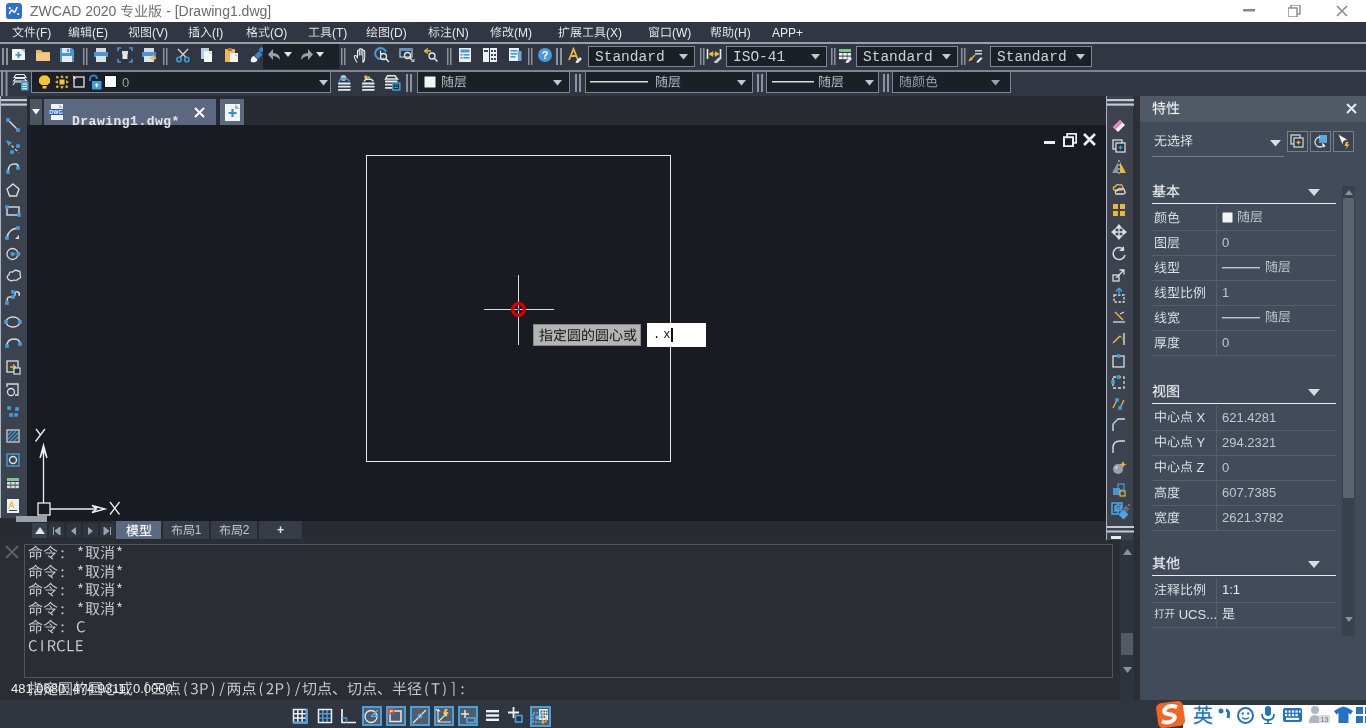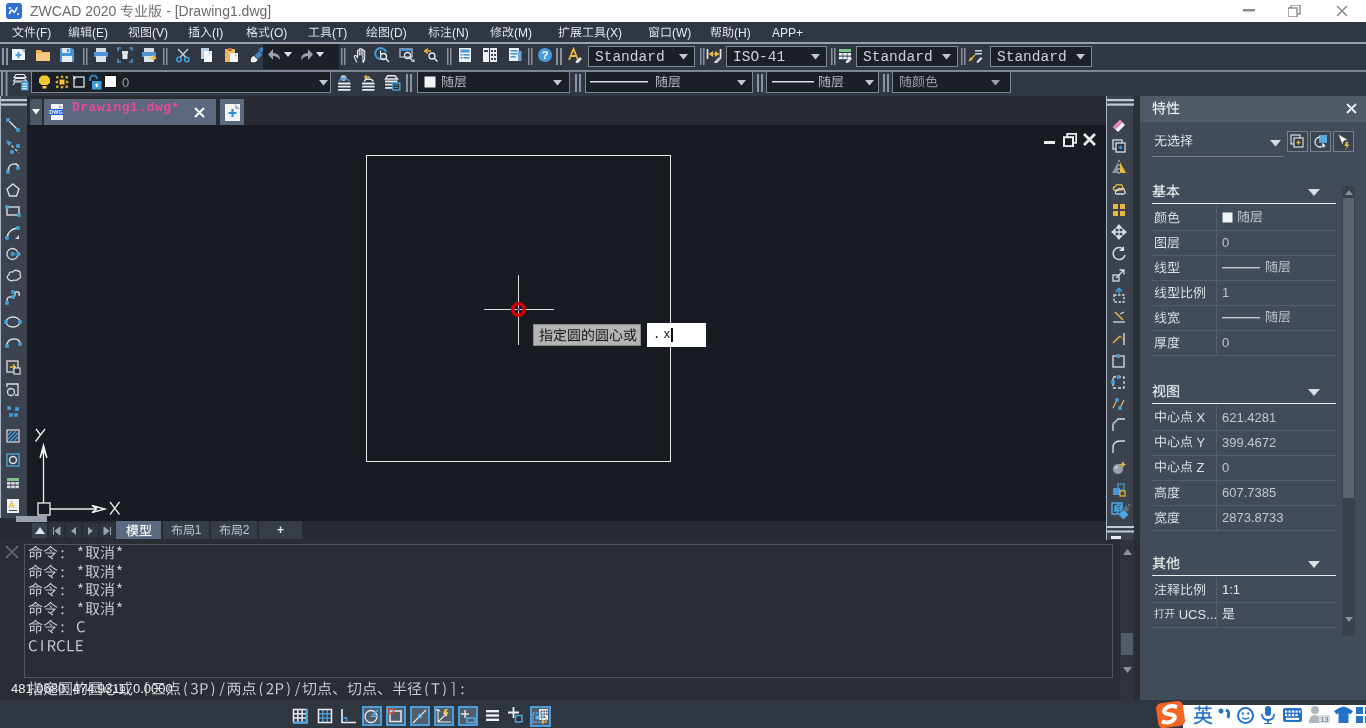--- a/index.html
+++ b/index.html
@@ -573,21 +573,21 @@
       <path d="M0 0 h8 l-4 5.5z" fill="#f2f4f6"></path>
     </svg>
   </div>
 <div style="position:absolute;left:44px;top:99px;width:172px;height:26px;background:#5b6880"></div>
 <svg style="position:absolute;left:49px;top:104px;" width="17" height="17" viewBox="0 0 17 17">
     <rect x="2" y="0" width="12" height="16" fill="#f2f4f6"></rect>
     <path d="M10 0 l4 4 h-4z" fill="#b9c2cc"></path>
     <rect x="0" y="5" width="14" height="6" fill="#1d5ad2"></rect>
     <text x="7" y="10" font-family="Liberation Sans" font-size="5.5" font-weight="bold" fill="#fff" text-anchor="middle">DWG</text>
   </svg>
-<div style="position:absolute;left:72px;top:100px;white-space:pre;font:700 13px 'Liberation Mono';color:#ec4899;letter-spacing:0.5px">Drawing1.dwg*</div>
+<div style="position:absolute;left:72px;top:114px;white-space:pre;font:700 13px 'Liberation Mono';color:#e5e5e5;letter-spacing:0.5px">Drawing1.dwg*</div>
 <svg style="position:absolute;left:194px;top:107px;" width="11" height="11" viewBox="0 0 11 11">
     <path d="M1 1 L10 10 M10 1 L1 10" stroke="#fff" stroke-width="2"></path>
   </svg>
 <div style="position:absolute;left:220px;top:99px;width:24px;height:26px;background:#5c6a7d;display:flex;align-items:center;justify-content:center">
     <svg width="19" height="19" viewBox="0 0 19 19">
       <rect x="2" y="1" width="15" height="17" fill="#f2f4f6"></rect>
       <path d="M12 1 l5 5 h-5z" fill="#aeb8c4"></path>
       <path d="M9.5 6 v8 M5.5 10 h8" stroke="#2f8fd8" stroke-width="2.2"></path>
     </svg>
   </div>
@@ -1269,21 +1269,21 @@
 <div style="position:absolute;left:1154px;top:435px;width:63px;overflow:hidden;display:flex;align-items:flex-start;white-space:nowrap">
     <svg style="vertical-align:top;" width="39.0" height="13" viewBox="0 -880 3000 1000" fill="#dde2e8">
       <use href="#g4e2d" transform="translate(0,0) scale(1,-1)"></use>
       <use href="#g5fc3" transform="translate(1000,0) scale(1,-1)"></use>
       <use href="#g70b9" transform="translate(2000,0) scale(1,-1)"></use>
     </svg>
     <span style="font:13px 'Liberation Sans';color:#dde2e8">&nbsp;Y</span>
   </div>
 <div style="position:absolute;left:1216px;top:431px;width:1px;height:24px;background:#555f6b"></div>
 <div style="position:absolute;left:1222px;top:435px;display:flex;align-items:flex-start">
-    <span style="font:13px 'Liberation Sans';color:#c0c7cf">399.4672</span>
+    <span style="font:13px 'Liberation Sans';color:#c0c7cf">294.2321</span>
   </div>
 <div style="position:absolute;left:1152px;top:480px;width:184px;height:1px;background:#555f6b"></div>
 <div style="position:absolute;left:1154px;top:460px;width:63px;overflow:hidden;display:flex;align-items:flex-start;white-space:nowrap">
     <svg style="vertical-align:top;" width="39.0" height="13" viewBox="0 -880 3000 1000" fill="#dde2e8">
       <use href="#g4e2d" transform="translate(0,0) scale(1,-1)"></use>
       <use href="#g5fc3" transform="translate(1000,0) scale(1,-1)"></use>
       <use href="#g70b9" transform="translate(2000,0) scale(1,-1)"></use>
     </svg>
     <span style="font:13px 'Liberation Sans';color:#dde2e8">&nbsp;Z</span>
   </div>
@@ -1300,21 +1300,21 @@
 <div style="position:absolute;left:1222px;top:485px;display:flex;align-items:flex-start">
     <span style="font:13px 'Liberation Sans';color:#c0c7cf">607.7385</span>
   </div>
 <div style="position:absolute;left:1152px;top:530px;width:184px;height:1px;background:#555f6b"></div>
 <svg style="position:absolute;left:1154px;top:511px;" width="26.0" height="13" viewBox="0 -880 2000 1000" fill="#dde2e8">
     <use href="#g5bbd" transform="translate(0,0) scale(1,-1)"></use>
     <use href="#g5ea6" transform="translate(1000,0) scale(1,-1)"></use>
   </svg>
 <div style="position:absolute;left:1216px;top:506px;width:1px;height:24px;background:#555f6b"></div>
 <div style="position:absolute;left:1222px;top:510px;display:flex;align-items:flex-start">
-    <span style="font:13px 'Liberation Sans';color:#c0c7cf">2873.8733</span>
+    <span style="font:13px 'Liberation Sans';color:#c0c7cf">2621.3782</span>
   </div>
 <svg style="position:absolute;left:1152px;top:556px;" width="28.0" height="14" viewBox="0 -880 2000 1000" fill="#f2f4f6" stroke="#f2f4f6" stroke-width="14">
     <use href="#g5176" transform="translate(0,0) scale(1,-1)"></use>
     <use href="#g4ed6" transform="translate(1000,0) scale(1,-1)"></use>
   </svg>
 <svg style="position:absolute;left:1308px;top:561px;" width="12" height="8" viewBox="0 0 12 8">
     <path d="M0 0 h12 l-6 7z" fill="#d8dde2"></path>
   </svg>
 <div style="position:absolute;left:1152px;top:575px;width:184px;height:1px;background:#e8ecef"></div>
 <div style="position:absolute;left:1152px;top:602px;width:184px;height:1px;background:#555f6b"></div>

